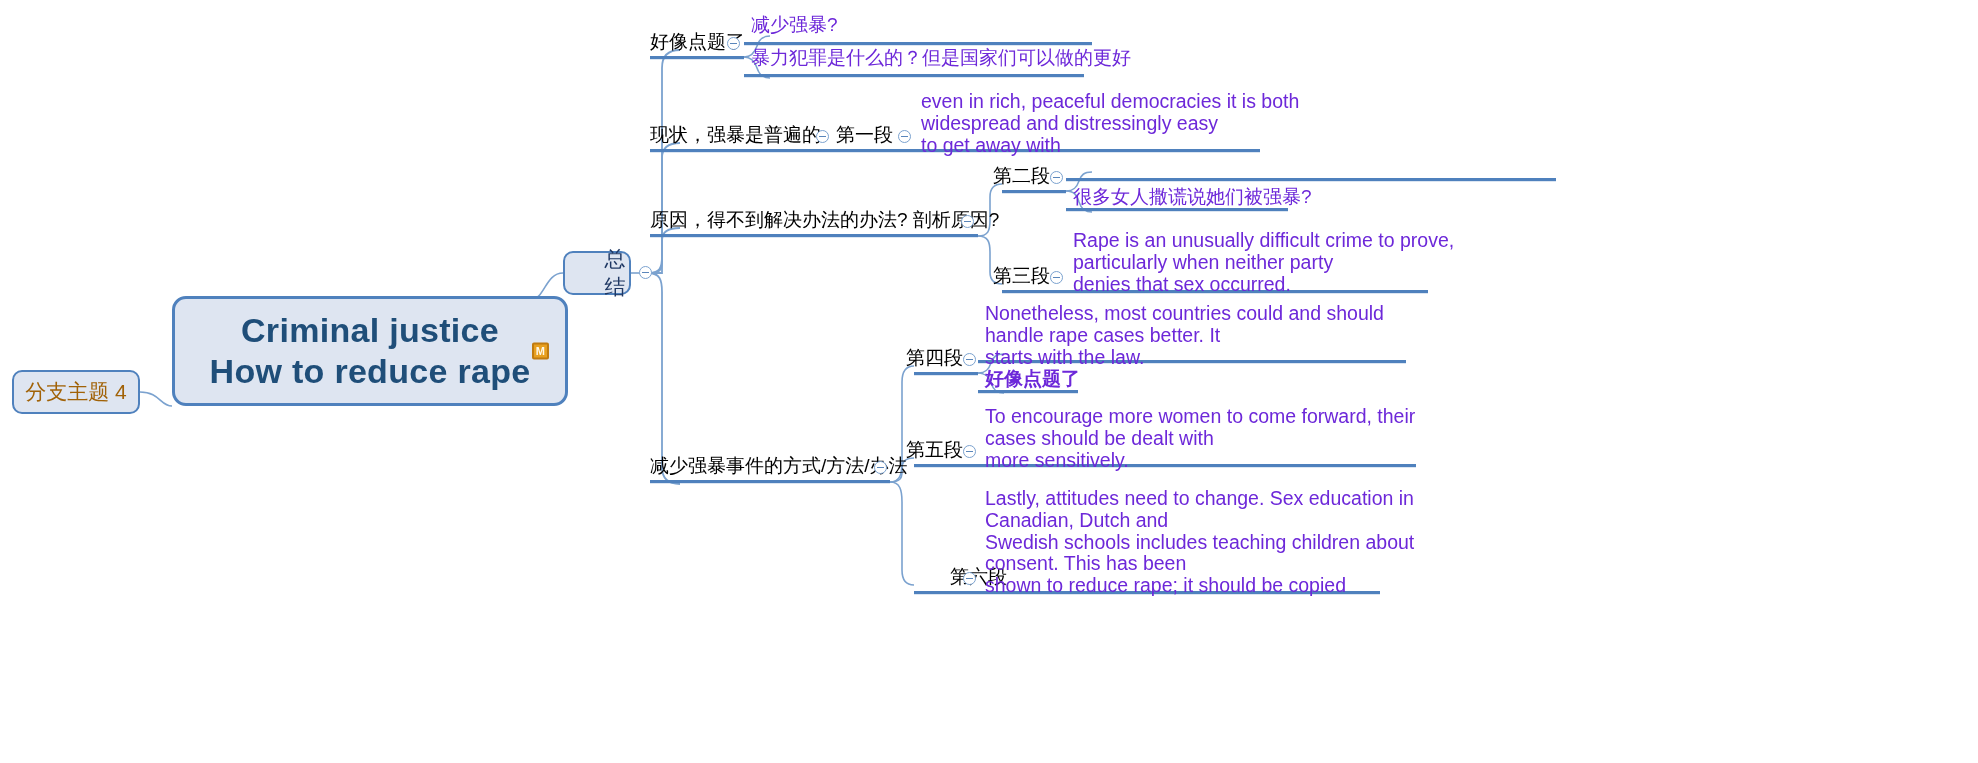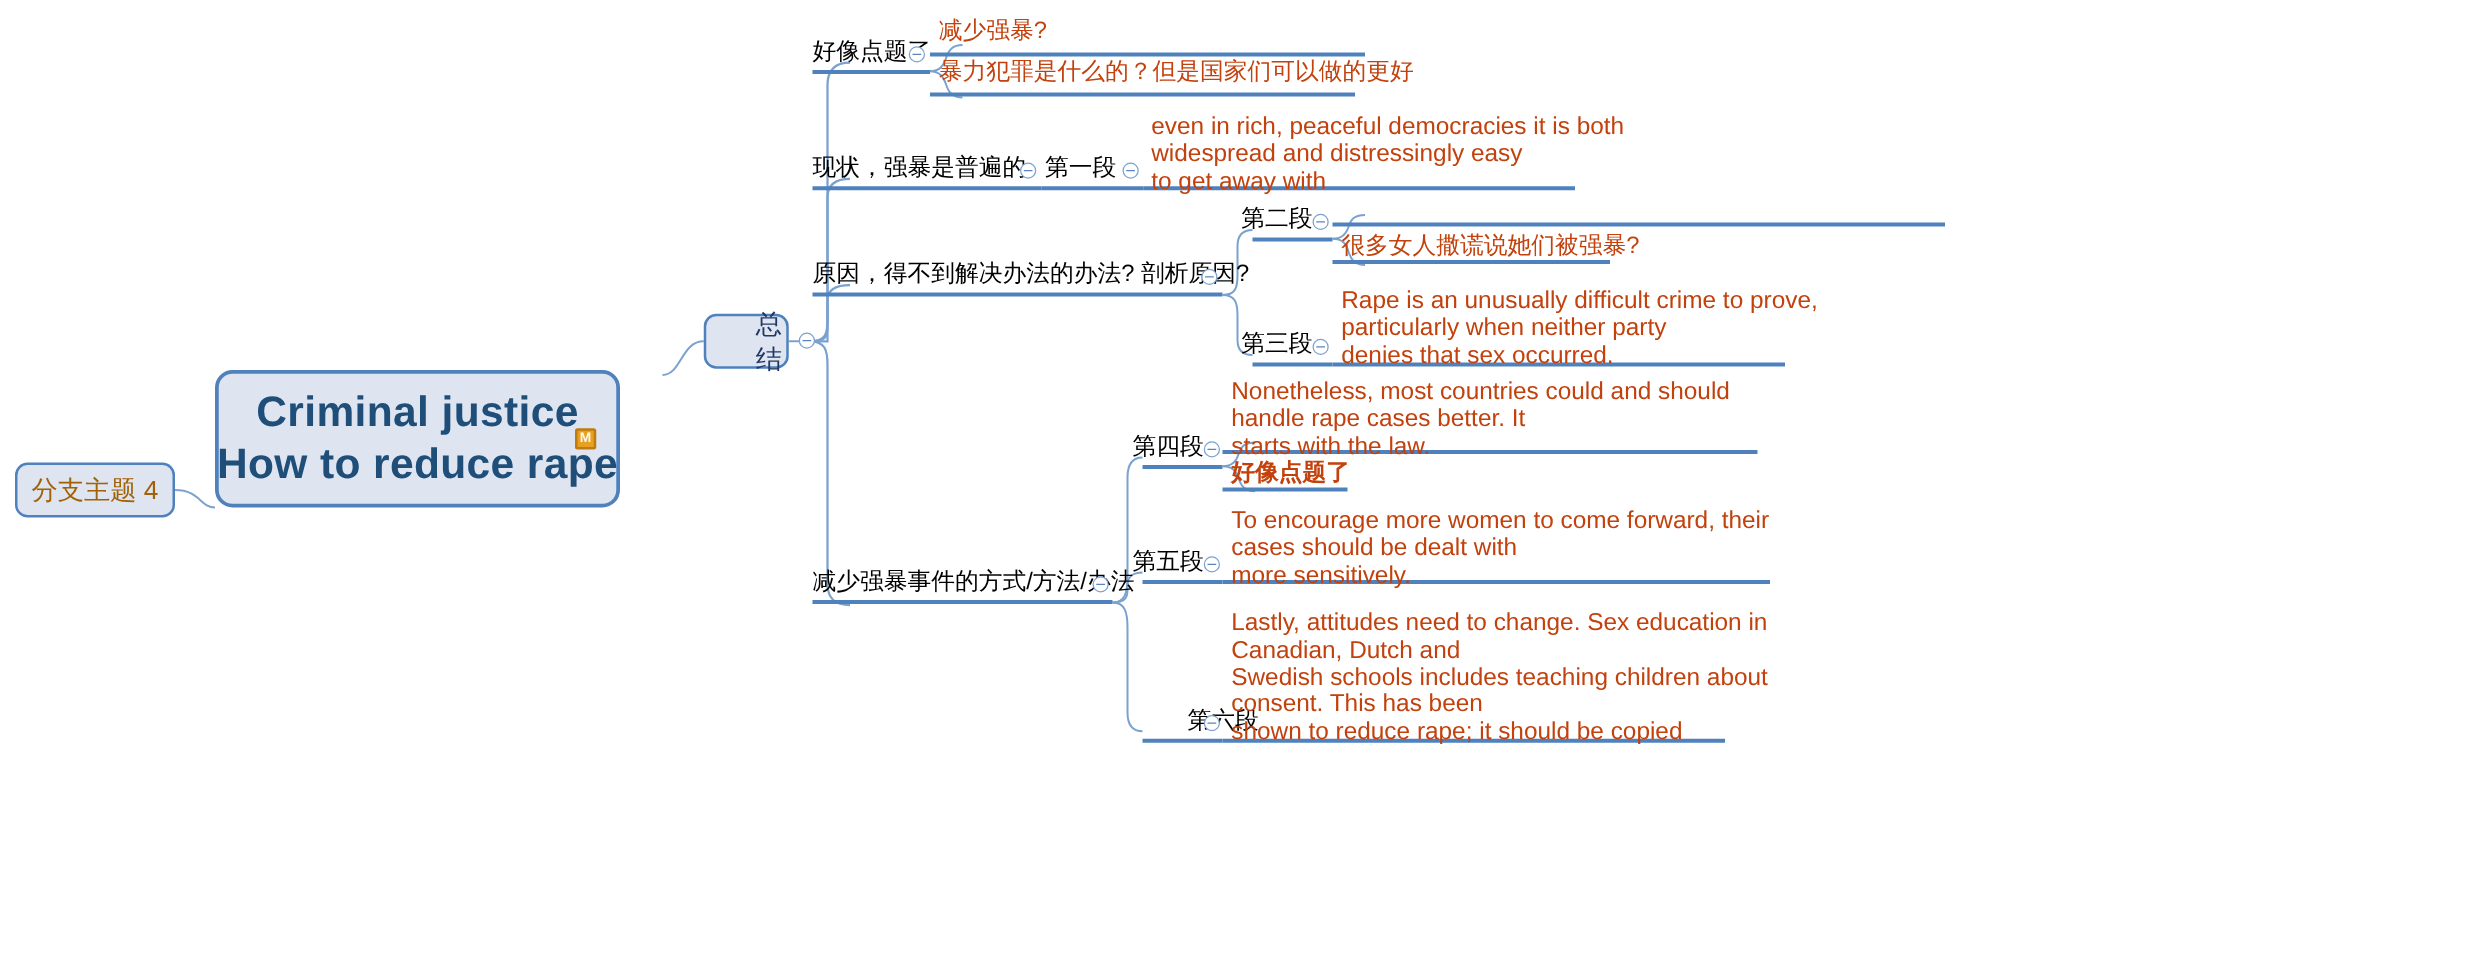--- a/index.html
+++ b/index.html
@@ -40,21 +40,21 @@
     color: #1f4e79;
     display: flex;
     align-items: center;
     justify-content: center;
     text-align: center;
   }
 
   #central-node {
     left: 172px;
     top: 296px;
-    width: 324px;
+    width: 396px;
     height: 110px;
     border-width: 3px;
     border-radius: 14px;
     flex-direction: column;
     line-height: 1.22;
     font-size: 34px;
     font-weight: bold;
     letter-spacing: 0.3px;
   }
   #central-node .line { display: block; white-space: nowrap; }
@@ -94,21 +94,21 @@
     width: 68px;
     height: 44px;
     font-size: 21px;
     color: #1f3864;
     padding-left: 36px;
   }
 
   
   .txt-node {
     position: absolute;
-    color: #c2410c;
+    color: #6d28d9;
     white-space: pre;
     line-height: 1.12;
   }
   .txt-node.bold { font-weight: bold; }
 
   
   .spine-label {
     position: absolute;
     color: #000000;
     white-space: pre;

